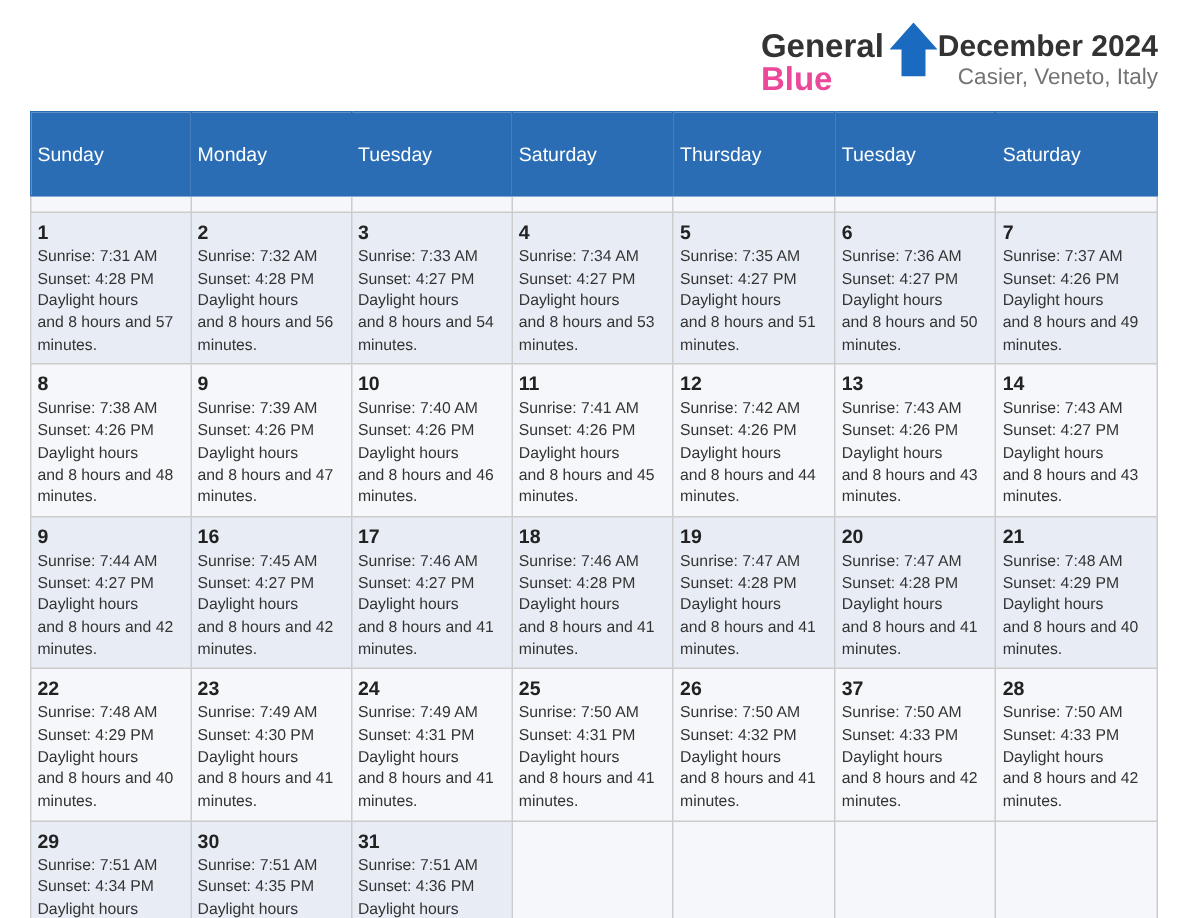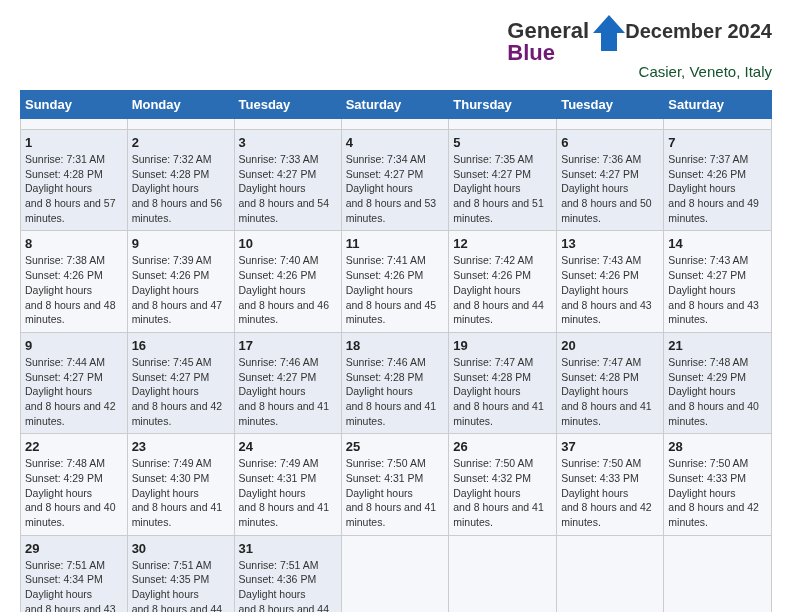--- a/index.html
+++ b/index.html
@@ -20,48 +20,47 @@
       display: flex;
       flex-direction: column;
       align-items: flex-start;
     }
     .logo-text {
       font-size: 22px;
       font-weight: bold;
       color: #333;
       line-height: 1;
     }
-    .logo-text span.blue { color: #701a75; }
+    .logo-text span.blue { color: #ec4899; }
     .title-block {
       text-align: right;
     }
     .calendar-title {
       font-size: 20px;
       font-weight: bold;
       color: #333;
     }
     .calendar-subtitle {
       font-size: 15px;
-      color: #14532d;
-      margin-top: 20px;
+      color: #737373;
     }
     table {
       width: 100%;
       border-collapse: collapse;
       font-size: 11px;
     }
     thead tr {
       background: #2a6db5;
       color: #fff;
     }
     thead th {
-      padding: 6px 4px;
+      padding: 20px 4px;
       text-align: left;
       font-size: 13px;
-      font-weight: bold;
+      font-weight: normal;
       border: 1px solid #2a6db5;
     }
     tbody tr {
       vertical-align: top;
     }
     tbody tr:nth-child(odd) {
       background: #f5f7fa;
     }
     tbody tr:nth-child(even) {
       background: #e8edf5;

